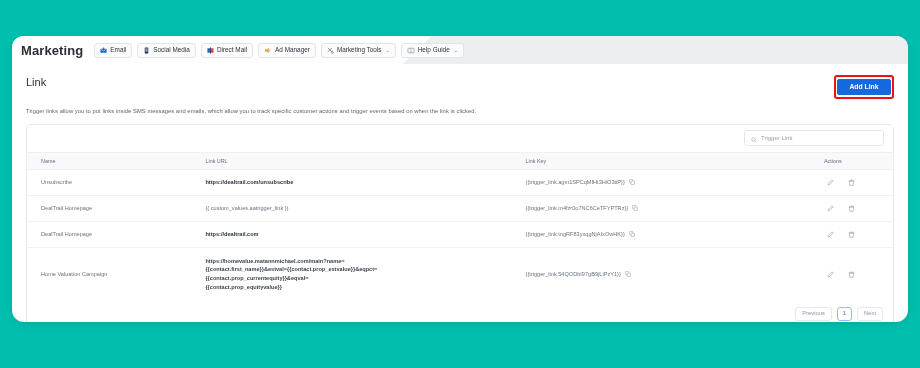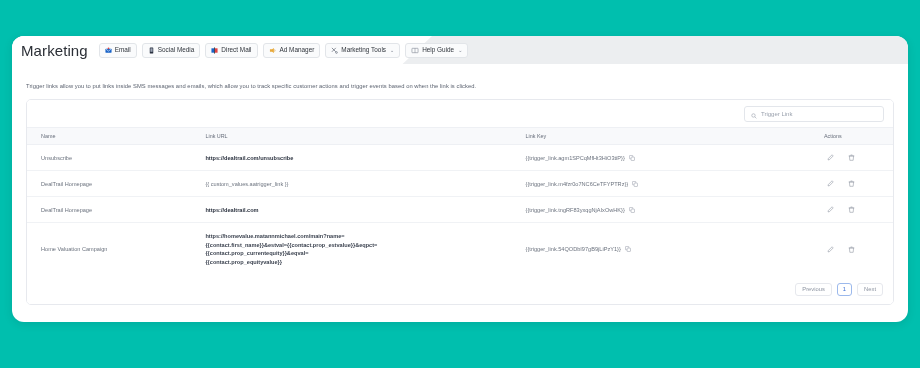--- a/index.html
+++ b/index.html
@@ -42,22 +42,22 @@
     z-index: 0;
   }
   #nav-inner {
     position: relative; z-index: 1;
     display: flex; align-items: center;
     height: 100%;
     padding-left: 9px;
     gap: 5px;
   }
   #brand {
-    font-size: 15px;
-    font-weight: normal;
+    font-size: 13px;
+    font-weight: bold;
     color: #2b2f36;
     letter-spacing: .1px;
     padding-right: 6px;
     white-space: nowrap;
   }
   .navtab {
     display: flex; align-items: center;
     gap: 3px;
     height: 15px;
     padding: 0 5px;
@@ -287,20 +287,26 @@
         </span>
         <span>Help Guide</span>
         <span class="cv">⌄</span>
       </div>
 
     </div>
   </div>
 
   <div id="page">
 
+    <div id="page-head">
+      <div id="page-title">Link</div>
+      <div id="add-link-wrap">
+        <button id="add-link-button">Add Link</button>
+      </div>
+    </div>
 
     <div id="page-desc">Trigger links allow you to put links inside SMS messages and emails, which allow you to track specific customer actions and trigger events based on when the link is clicked.</div>
 
     <div id="table-card">
 
       <div id="table-toolbar">
         <div id="search-box">
           <span>
             <svg width="6" height="6" viewBox="0 0 16 16">
               <circle cx="6.6" cy="6.6" r="4.6" fill="none" stroke="#9aa1ad" stroke-width="1.6"></circle>

